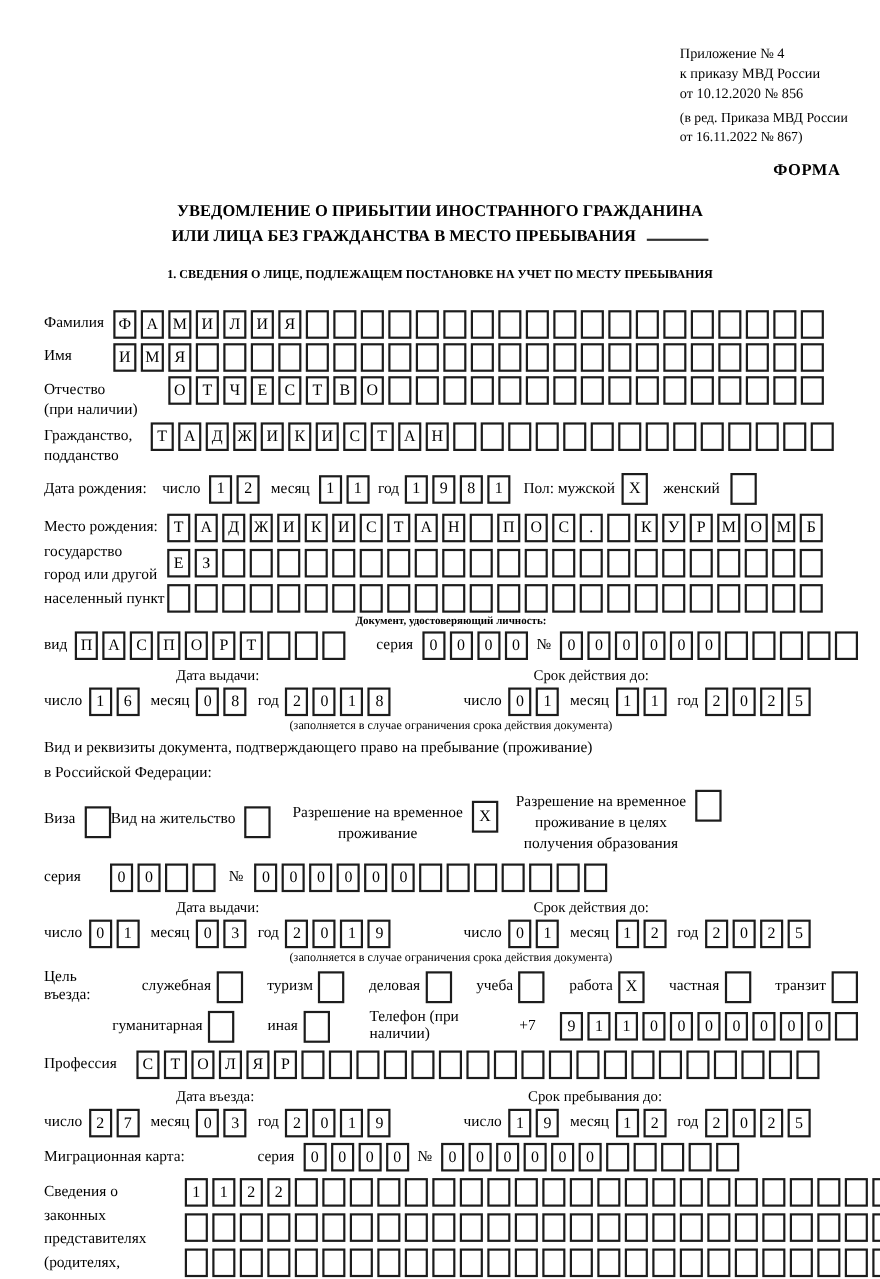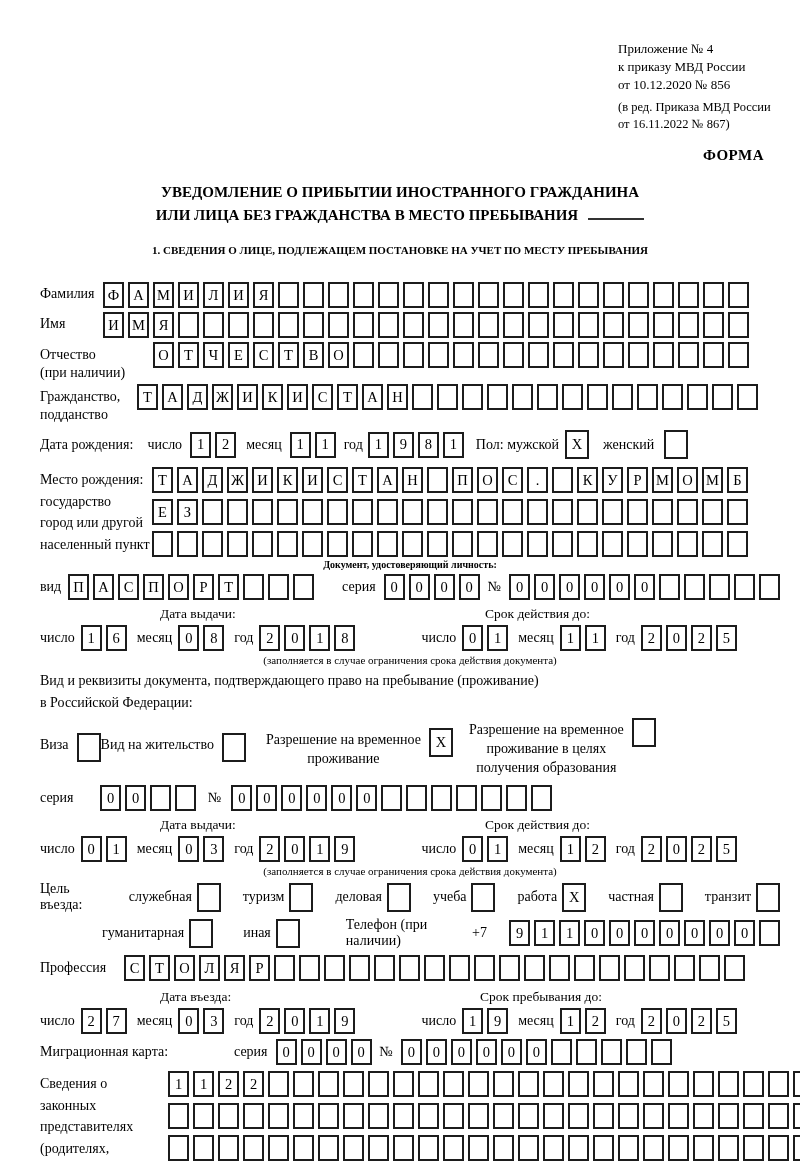--- a/index.html
+++ b/index.html
@@ -558,21 +558,21 @@
           <span class="boxes lg">
             <span class="bx"></span>
           </span>
         </span>
       <span class="pair" style="margin-left:8px">
           <span>иная</span>
           <span class="boxes lg">
             <span class="bx"></span>
           </span>
         </span>
-      <span style="margin-left:24px">Телефон (при наличии)</span>
+      <span style="margin-left:14px">Телефон (при наличии)</span>
       <span style="margin-left:18px">+7</span>
       <span class="boxes">
           <span class="bx">9</span>
           <span class="bx">1</span>
           <span class="bx">1</span>
           <span class="bx">0</span>
           <span class="bx">0</span>
           <span class="bx">0</span>
           <span class="bx">0</span>
           <span class="bx">0</span>

